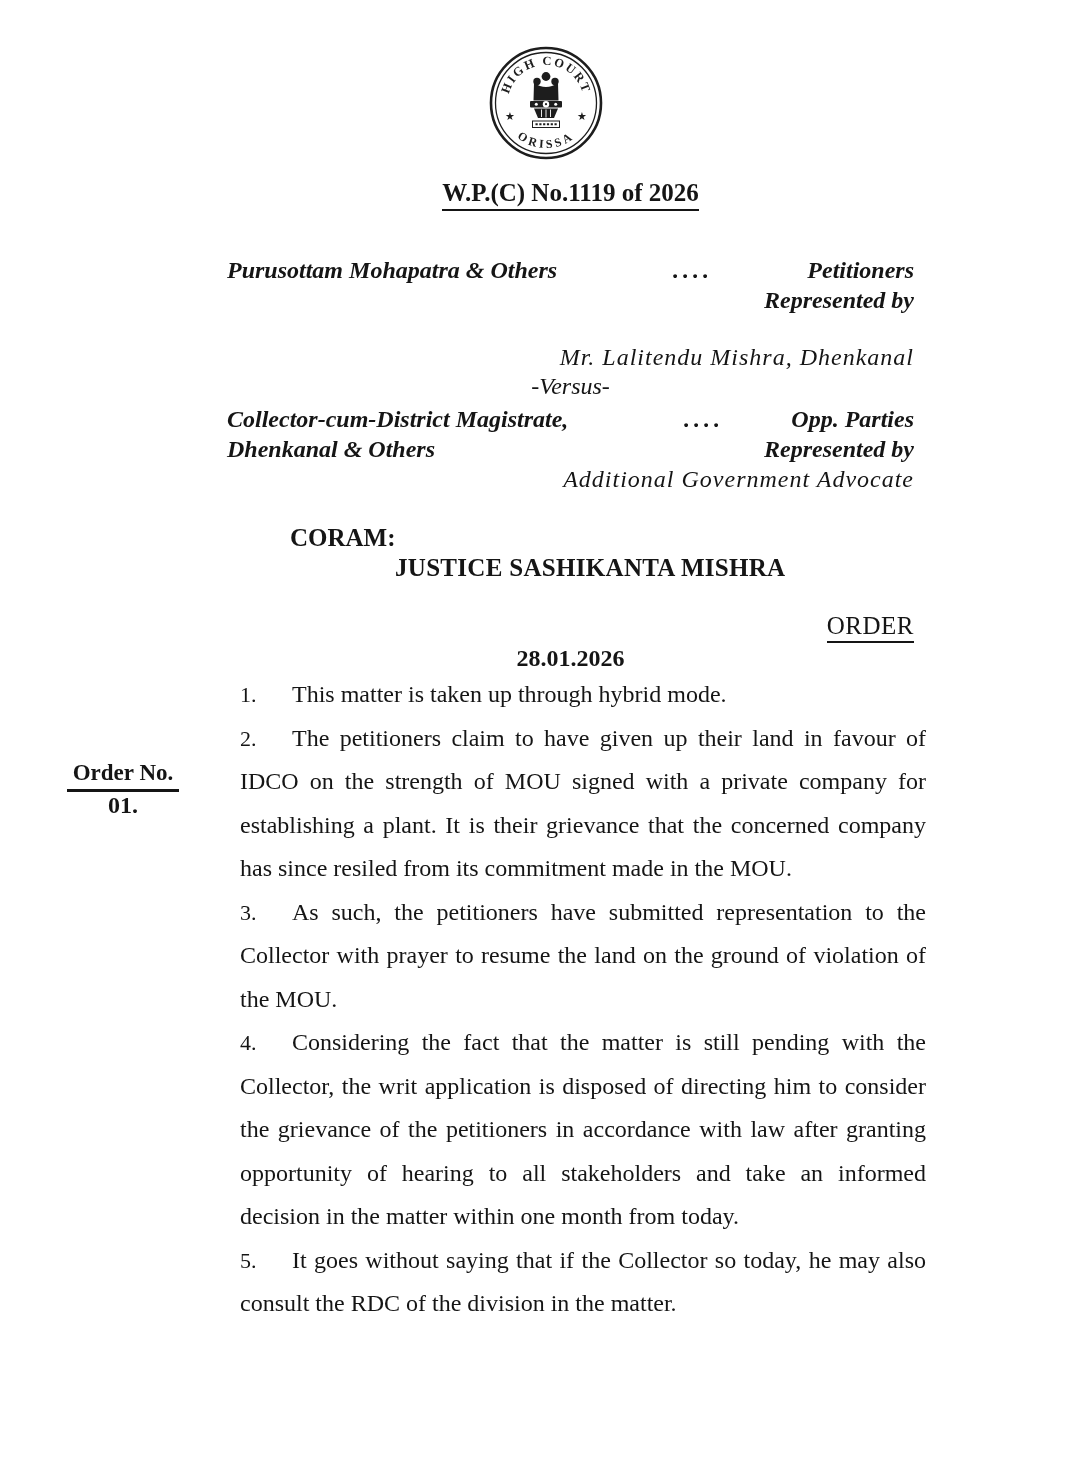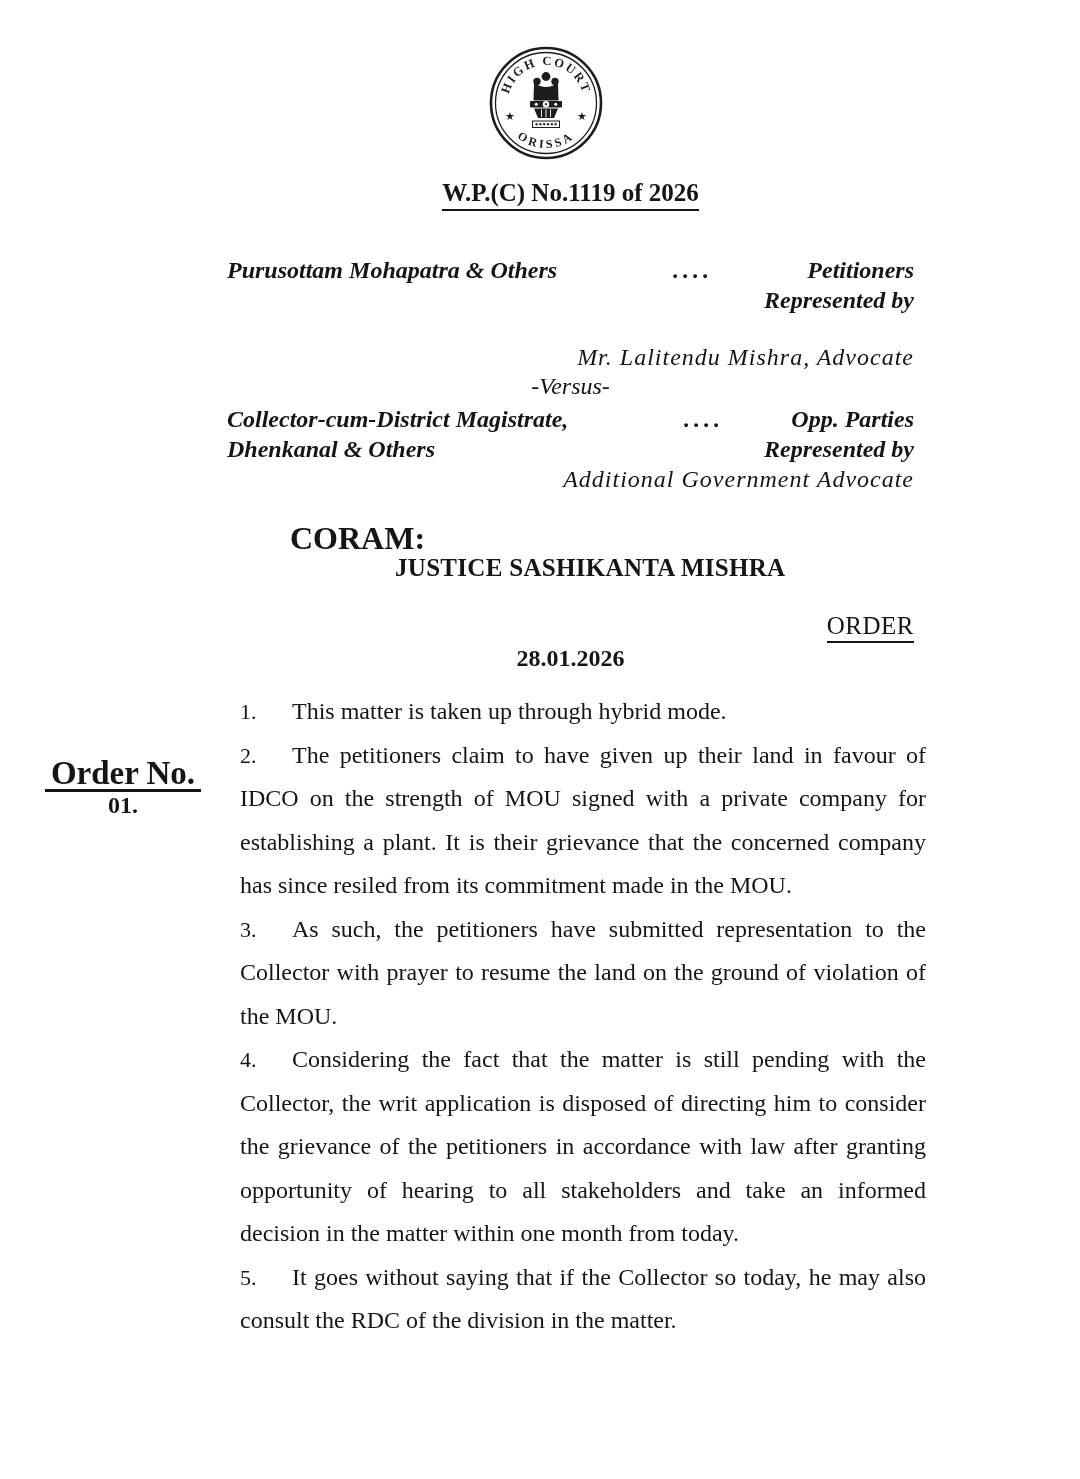--- a/index.html
+++ b/index.html
@@ -30,32 +30,32 @@
   .party-row .dots2 { position: absolute; left: 457px; letter-spacing: 4px; }
   .party-row .role { margin-left: auto; }
   .rep-line { line-height: 30px; text-align: right; font-weight: bold; font-style: italic; }
   .counsel-line { line-height: 30px; text-align: right; font-style: italic; letter-spacing: 1px; }
   .counsel1 { margin-top: 27px; }
   .versus-line { line-height: 29px; text-align: center; font-style: italic; }
   .collector-row { margin-top: 3px; }
   .split-row { display: flex; justify-content: space-between; line-height: 30px; font-weight: bold; font-style: italic; }
   .dash-line { margin-top: 25px; }
 
-  .coram-line { margin-top: 29px; line-height: 30px; font-size: 32px; font-weight: bold; padding-left: 63px; }
+  .coram-line { margin-top: 29px; line-height: 30px; font-size: 25px; font-weight: bold; padding-left: 63px; }
   .judge-line { line-height: 30px; font-size: 25px; font-weight: bold; padding-left: 168px; letter-spacing: 0.3px; }
 
   .order-heading { margin-top: 28px; line-height: 30px; font-size: 25px; font-weight: normal; text-align: right; }
   .order-heading .u { display: inline-block; border-bottom: 2.5px solid #151515; padding-bottom: 0px; letter-spacing: 0.5px; }
   .order-date { line-height: 30px; font-size: 24px; font-weight: bold; text-align: center; }
 
   .order-no-col { position: absolute; left: 38px; top: 760px; width: 170px; text-align: center; }
-  .order-no-label { display: inline-block; font-size: 33px; font-weight: bold; line-height: 26px; border-bottom: 3px solid #151515; padding: 0 6px 3px 6px; text-align: center; }
+  .order-no-label { display: inline-block; font-size: 23px; font-weight: bold; line-height: 26px; border-bottom: 3px solid #151515; padding: 0 6px 3px 6px; text-align: center; }
   .order-no-value { font-size: 24px; font-weight: bold; line-height: 27px; }
 
-  .order-paras { margin-top: 17px; margin-left: 13px; width: 686px; }
+  .order-paras { margin-left: 13px; width: 686px; }
   .body-para { font-size: 24px; line-height: 43.5px; text-align: justify; }
   .pnum { display: inline-block; width: 52px; font-size: 22px; }
 </style>
 </head>
 <body>
 
 <div class="page">
 
   <aside class="order-no-col">
     <span class="order-no-label">Order No.</span>
@@ -105,21 +105,21 @@
         <span class="u">W.P.(C) No.1119 of 2026</span>
       </div>
 
       <div class="parties">
         <div class="party-row">
           <span>Purusottam Mohapatra &amp; Others</span>
           <span class="dots1">....</span>
           <span class="role">Petitioners</span>
         </div>
         <div class="rep-line">Represented by</div>
-        <div class="counsel-line counsel1">Mr. Lalitendu Mishra, Advocate</div>
+        <div class="counsel-line counsel1">Mr. Lalitendu Mishra, Dhenkanal</div>
         <div class="versus-line">-Versus-</div>
         <div class="party-row collector-row">
           <span>Collector-cum-District Magistrate,</span>
           <span class="dots2">....</span>
           <span class="role">Opp. Parties</span>
         </div>
         <div class="split-row">
           <span>Dhenkanal &amp; Others</span>
           <span>Represented by</span>
         </div>

